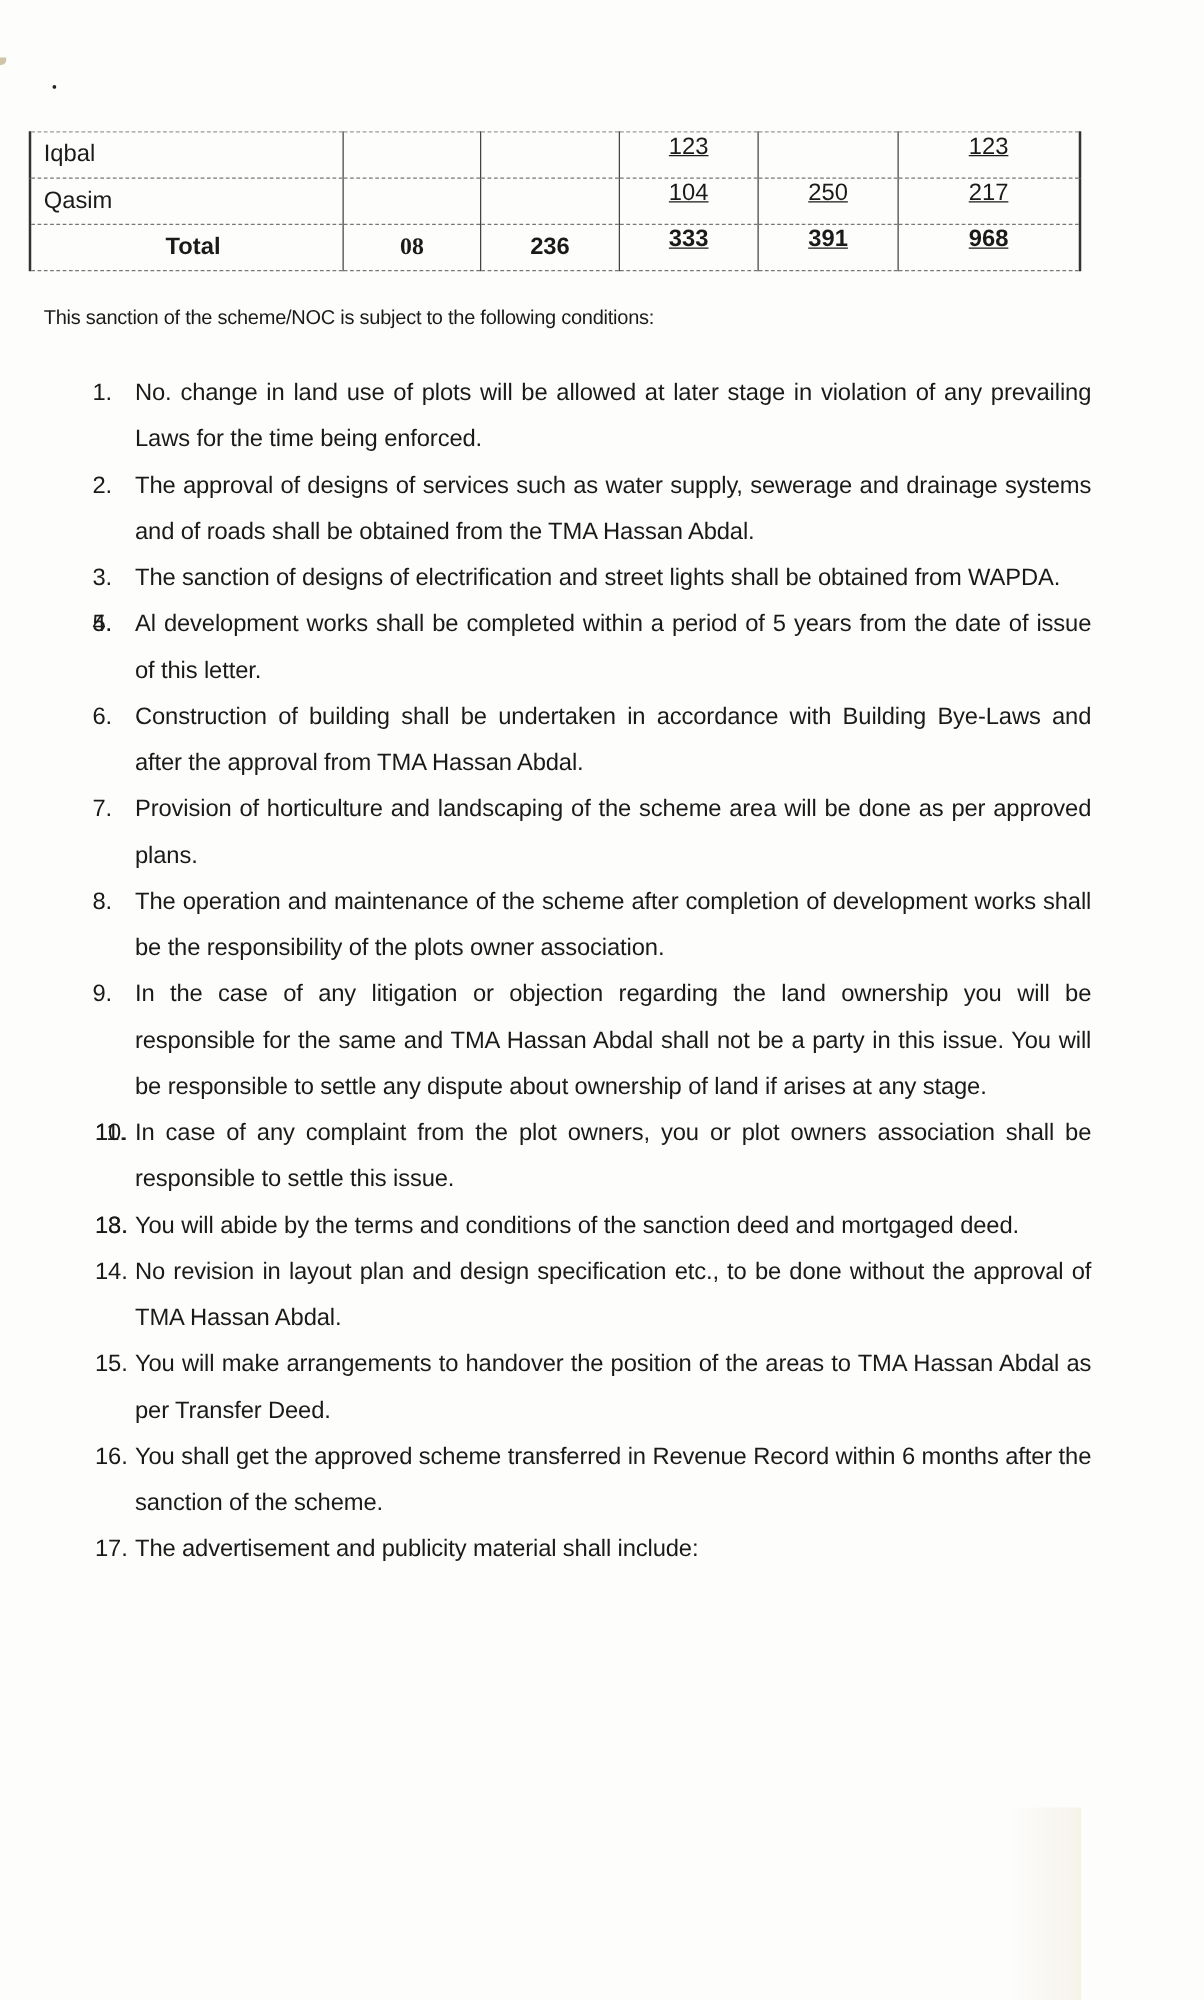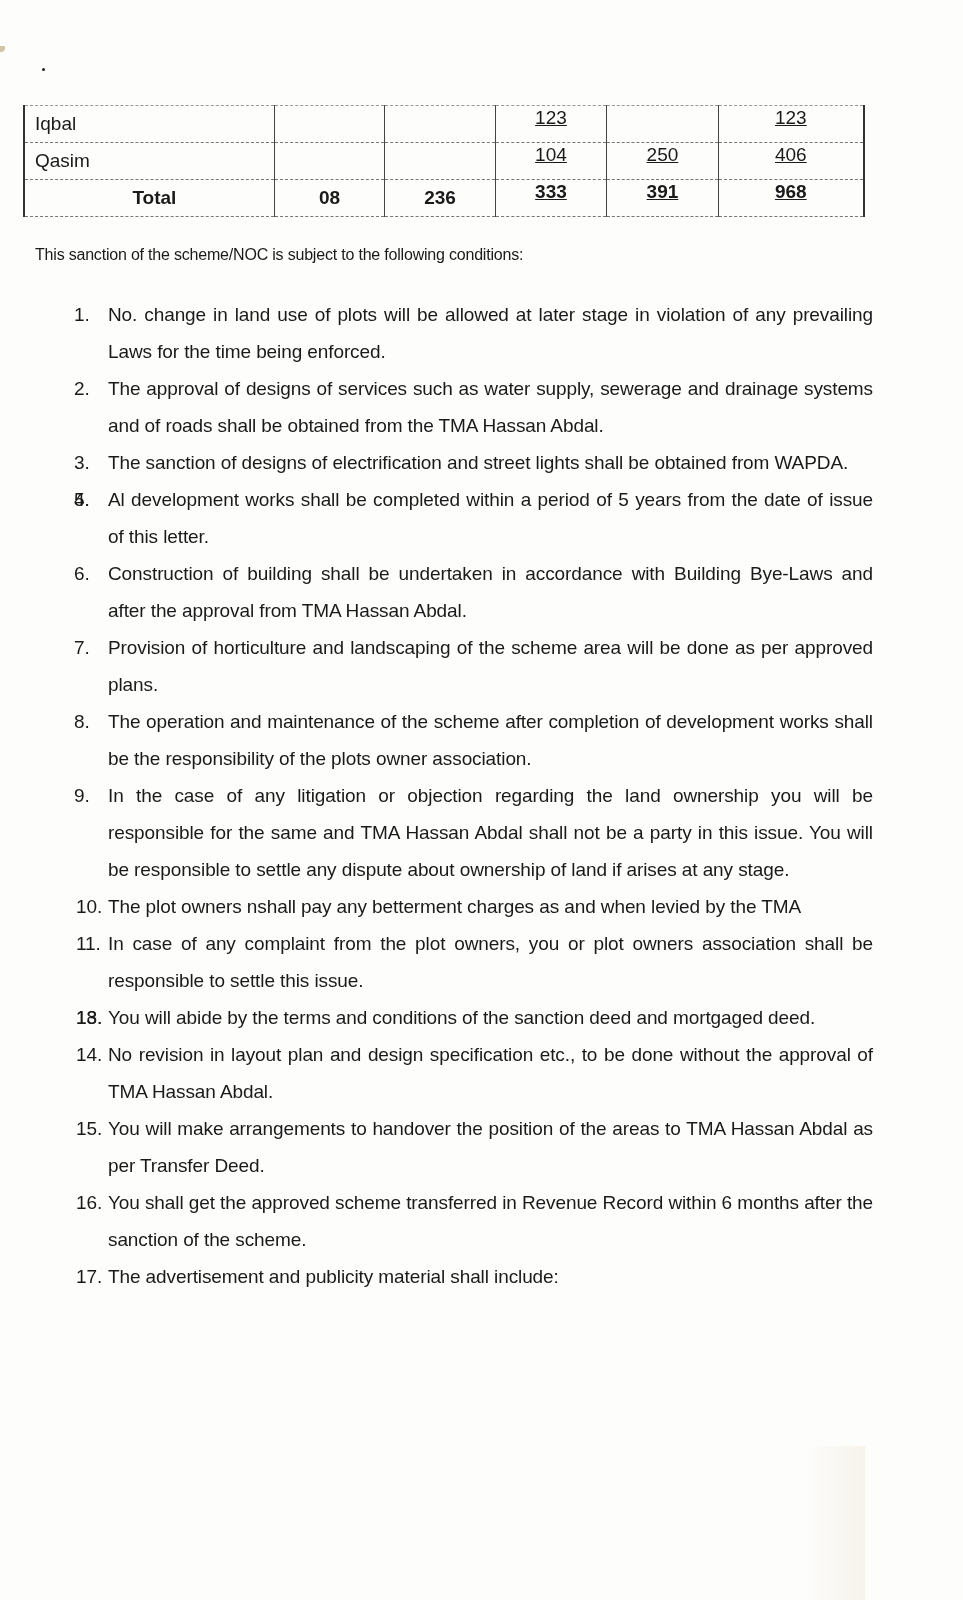--- a/index.html
+++ b/index.html
@@ -20,21 +20,21 @@
     font-size: 19px;
   }
   table.plots td {
     border: 1px solid #444;
     border-top: 1px dashed #777;
     border-bottom: 1px dashed #777;
     height: 36px; padding: 0; vertical-align: middle;
     text-align: center;
   }
   table.plots td.name { text-align: left; padding-left: 10px; width: 240px; border-left: 2px solid #333; }
-  table.plots td.c1 { width: 110px; }
+  table.plots td.c1 { width: 110px; font-family: Liberation Serif, serif; }
   table.plots td.c2 { width: 110px; }
   table.plots td.c3 { width: 111px; }
   table.plots td.c4 { width: 111px; }
   table.plots td.c5 { width: 145px; border-right: 2px solid #333; }
   table.plots tr.total td { font-weight: bold; text-align: center; }
   table.plots tr.first td { border-top: 1px dashed #999; }
   table.plots td.v { transform: translateY(-6px); text-decoration: underline; }
 
   .intro {
     position: absolute; left: 35px; top: 200px;
@@ -80,21 +80,21 @@
         <td class="c3 v">123</td>
         <td class="c4"></td>
         <td class="c5 v">123</td>
       </tr>
       <tr>
         <td class="name">Qasim</td>
         <td class="c1"></td>
         <td class="c2"></td>
         <td class="c3 v">104</td>
         <td class="c4 v">250</td>
-        <td class="c5 v">406</td>
+        <td class="c5 v">217</td>
       </tr>
       <tr class="total">
         <td class="name">Total</td>
         <td class="c1">08</td>
         <td class="c2">236</td>
         <td class="c3 v">333</td>
         <td class="c4 v">391</td>
         <td class="c5 v">968</td>
       </tr>
     </tbody>
@@ -105,21 +105,21 @@
   <ol class="conds">
     <li><span class="num">1.</span><span>No. change in land use of plots will be allowed at later stage in violation of any prevailing Laws for the time being enforced.</span></li>
     <li><span class="num">2.</span><span>The approval of designs of services such as water supply, sewerage and drainage systems and of roads shall be obtained from the TMA Hassan Abdal.</span></li>
     <li><span class="num">3.</span><span>The sanction of designs of electrification and street lights shall be obtained from WAPDA.</span></li>
     <li><span class="num">4.</span></li>
     <li><span class="num">5.</span><span>Al development works shall be completed within a period of 5 years from the date of issue of this letter.</span></li>
     <li><span class="num">6.</span><span>Construction of building shall be undertaken in accordance with Building Bye-Laws and after the approval from TMA Hassan Abdal.</span></li>
     <li><span class="num">7.</span><span>Provision of horticulture and landscaping of the scheme area will be done as per approved plans.</span></li>
     <li><span class="num">8.</span><span>The operation and maintenance of the scheme after completion of development works shall be the responsibility of the plots owner association.</span></li>
     <li><span class="num">9.</span><span>In the case of any litigation or objection regarding the land ownership you will be responsible for the same and TMA Hassan Abdal shall not be a party in this issue. You will be responsible to settle any dispute about ownership of land if arises at any stage.</span></li>
-    <li class="two"><span class="num">10.</span><span>The plot owners nshall pay any betterment charges as and when levied by the TMA</span></li>
+    <li class="two"><span class="num">10.</span></li>
     <li class="two"><span class="num">11.</span><span>In case of any complaint from the plot owners, you or plot owners association shall be responsible to settle this issue.</span></li>
     <li class="two"><span class="num">18.</span></li>
     <li class="two"><span class="num">13.</span><span>You will abide by the terms and conditions of the sanction deed and mortgaged deed.</span></li>
     <li class="two"><span class="num">14.</span><span>No revision in layout plan and design specification etc., to be done without the approval of TMA Hassan Abdal.</span></li>
     <li class="two"><span class="num">15.</span><span>You will make arrangements to handover the position of the areas to TMA Hassan Abdal as per Transfer Deed.</span></li>
     <li class="two"><span class="num">16.</span><span>You shall get the approved scheme transferred in Revenue Record within 6 months after the sanction of the scheme.</span></li>
     <li class="two"><span class="num">17.</span><span>The advertisement and publicity material shall include:</span></li>
   </ol>
 
   <div class="shadow"></div>

